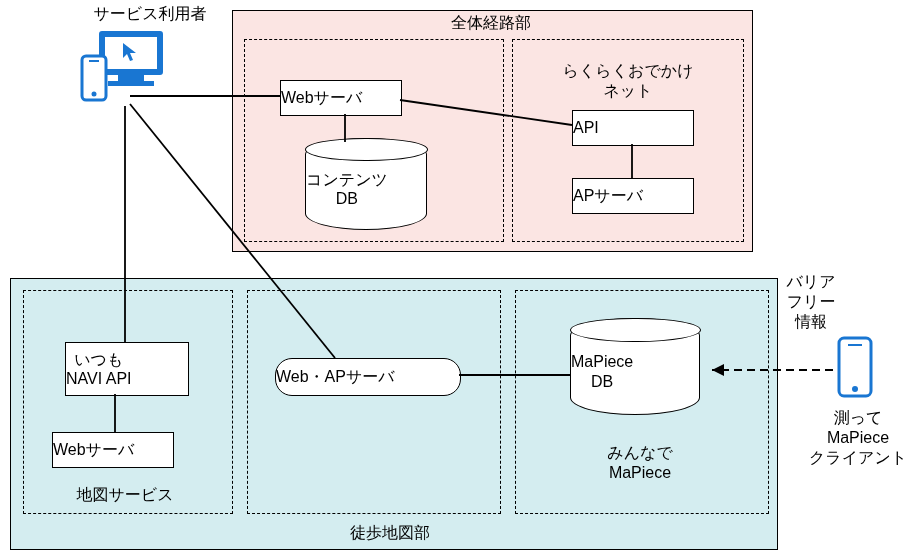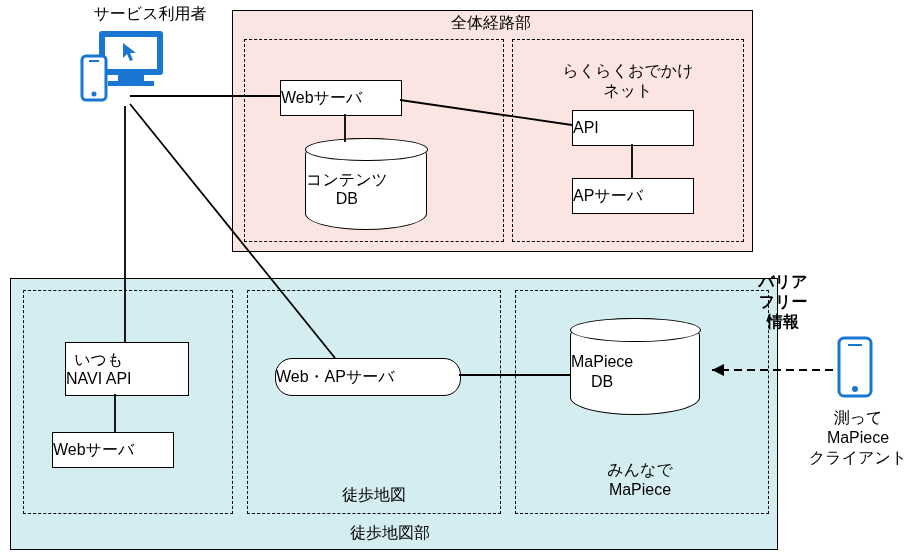--- a/index.html
+++ b/index.html
@@ -115,35 +115,35 @@
   <div class="label" style="left:315px; top:523px; width:150px;">徒歩地図部</div>
 
   <div class="dashed-box" style="left:23px; top:290px; width:208px; height:222px;"></div>
   <div class="box" style="left:65px; top:342px; width:122px; height:52px; white-space:pre;">
     <span style="white-space:pre;">いつも
 NAVI API</span>
   </div>
   <div class="box" style="left:52px; top:432px; width:120px; height:34px;">
     <span>Webサーバ</span>
   </div>
+  <div class="label" style="left:50px; top:485px; width:150px;">地図サービス</div>
 
   <div class="dashed-box" style="left:247px; top:290px; width:252px; height:222px;"></div>
   <div class="box" style="left:275px; top:358px; width:184px; height:36px;border-radius:17px;">
     <span>Web・APサーバ</span>
   </div>
-  <div class="label" style="left:320px; top:485px; width:108px;">徒歩地図</div>
 
   <div class="dashed-box" style="left:515px; top:290px; width:252px; height:222px;"></div>
   <div class="db" style="left:570px; top:318px; width:128px; height:95px;">
     <div class="cyl">
         <span class="dbtxt" style="white-space:pre;">MaPiece
 DB</span>
       </div>
   </div>
-  <div class="label" style="left:570px; top:460px; width:140px;">みんなで
+  <div class="label" style="left:570px; top:443px; width:140px;">みんなで
 MaPiece</div>
 
   <div class="label" style="left:75px; top:4px; width:150px;">サービス利用者</div>
   <div class="icon-monitor" style="left:78px; top:28px; width:90px; height:78px;">
     <svg width="90" height="78" viewBox="0 0 90 78">
       <rect x="22" y="4" width="62" height="42" rx="2" fill="#1976d2" stroke="#1976d2" stroke-width="2"></rect>
       <rect x="27" y="9" width="52" height="32" fill="#fff"></rect>
       <rect x="40" y="46" width="26" height="7" fill="#1976d2"></rect>
       <rect x="30" y="53" width="46" height="5" fill="#1976d2"></rect>
       <path d="M 46 16 L 59 25 L 51 25 L 51 33 L 41 33 L 41 25 L 33 25 Z" fill="#1976d2" opacity="0.0"></path>
@@ -160,21 +160,21 @@
   </div>
 
   <div class="icon-monitor" style="left:835px; top:336px; width:40px; height:64px;">
     <svg width="40" height="64" viewBox="0 0 40 64">
       <rect x="4" y="2" width="32" height="58" rx="5" fill="#fff" stroke="#1976d2" stroke-width="3"></rect>
       <circle cx="20" cy="53" r="3" fill="#1976d2"></circle>
       <line x1="13" y1="9" x2="27" y2="9" stroke="#1976d2" stroke-width="2"></line>
     </svg>
   </div>
 
-  <div class="label" style="left:748px; top:272px; width:70px;font-weight:bold;">バリア
+  <div class="label" style="left:776px; top:272px; width:70px;">バリア
 フリー
 情報</div>
   <div class="label" style="left:798px; top:408px; width:120px;">測って
 MaPiece
 クライアント</div>
 
   <svg class="wire">
 
     <g stroke="#000" stroke-width="1.8" fill="none">
 

